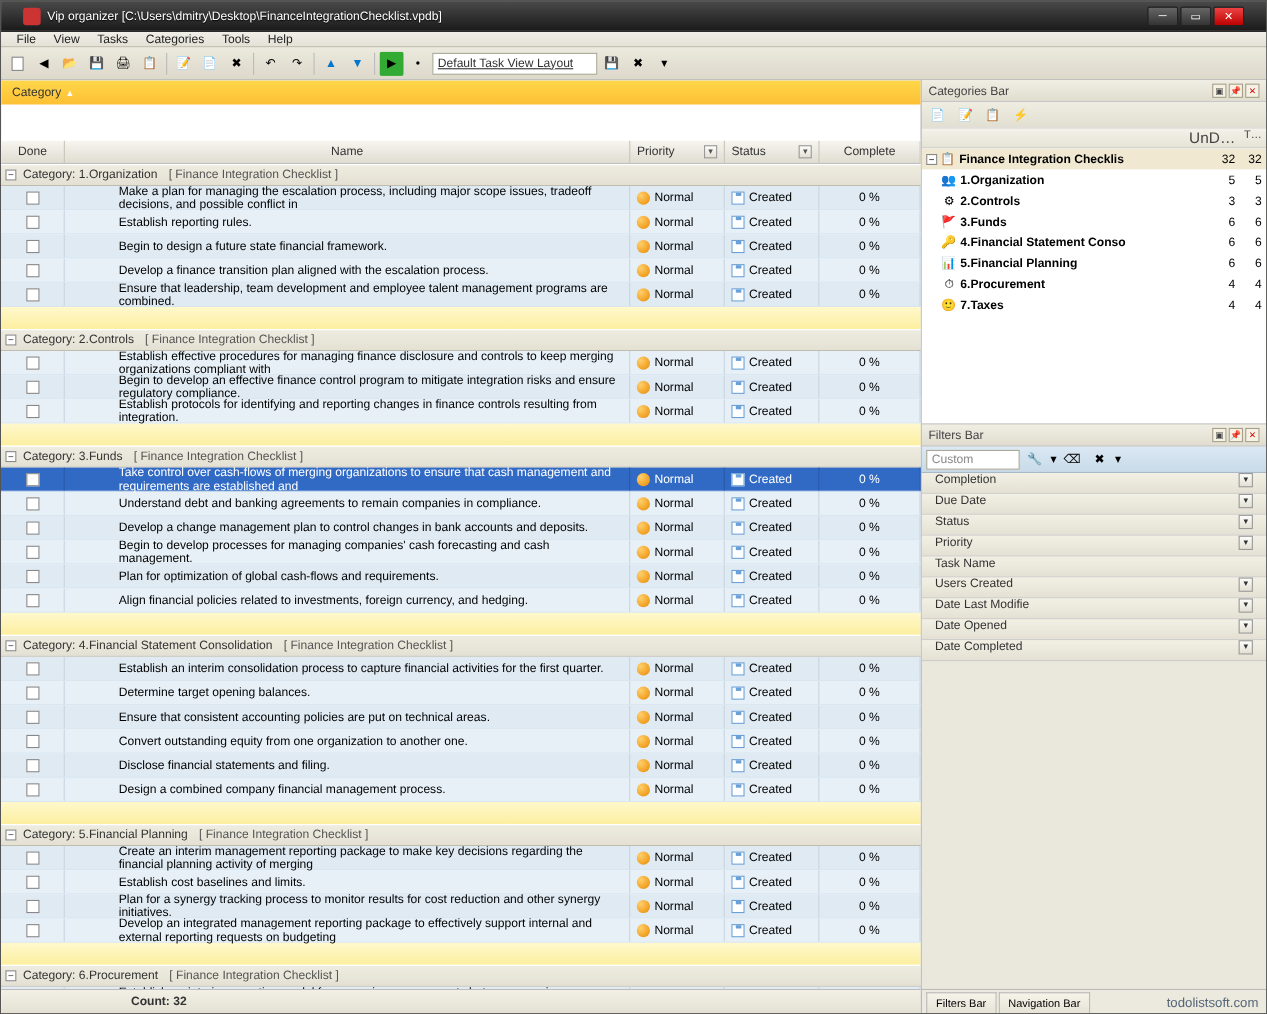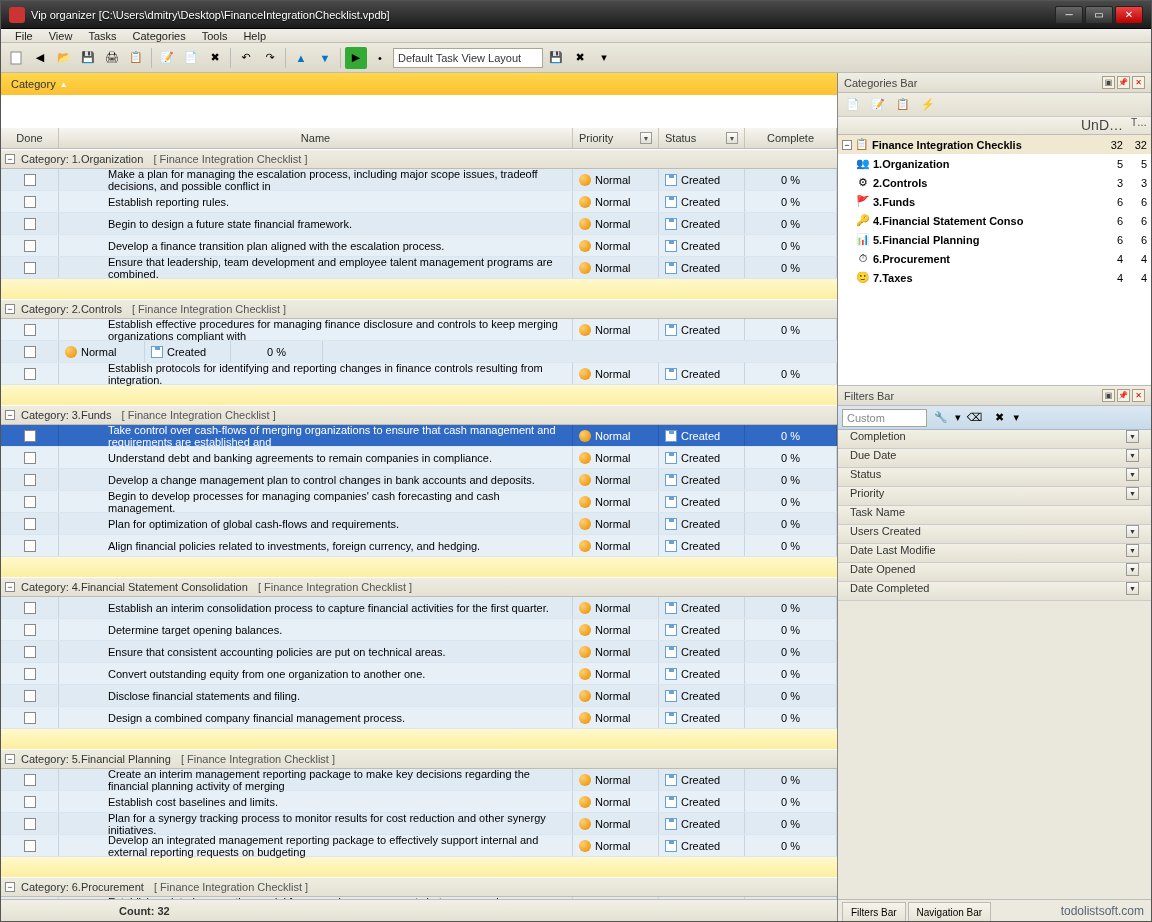--- a/index.html
+++ b/index.html
@@ -1,29 +1,29 @@
 <!DOCTYPE html>
 <html><head>
 <meta charset="utf-8">
 <style>
 * { box-sizing:border-box; }
 html,body{margin:0;padding:0;font-family:Tahoma,Segoe UI,Arial,sans-serif;font-size:11px;background:#e8e8e8;overflow:hidden;}
 .window{width:1152px;height:922px;background:#d6d3cb;display:flex;flex-direction:column;border:1px solid #555;}
-.titlebar{height:28px;background:linear-gradient(to bottom,#4a4a4a,#1a1a1a);color:#fff;display:flex;align-items:center;padding:0 8px;border-bottom:1px solid #000;}
+.titlebar{height:28px;background:linear-gradient(to bottom,#4a4a4a,#1a1a1a);color:#fff;display:flex;align-items:center;padding:0 20px;border-bottom:1px solid #000;}
 .titlebar .icon{width:16px;height:16px;background:#c33;border-radius:3px;margin-right:6px;}
 .titlebar .title{flex:1;text-shadow:0 1px 1px #000;}
 .winbtns{display:flex;gap:2px;}
 .winbtn{width:28px;height:18px;background:linear-gradient(to bottom,#666,#333);border:1px solid #222;border-radius:2px;color:#fff;display:flex;align-items:center;justify-content:center;font-size:10px;}
 .winbtn.close{background:linear-gradient(to bottom,#e44,#b00);}
 .menubar{height:14px;background:linear-gradient(to bottom,#f0efe8,#e4e1d6);display:flex;align-items:center;padding:0 6px;border-bottom:1px solid #c0bdae;}
 .menubar .menu{padding:2px 8px;color:#222;}
 .toolbar{height:30px;background:linear-gradient(to bottom,#ece9de,#dcd8ca);display:flex;align-items:center;padding:0 4px;border-bottom:1px solid #bbb;gap:2px;}
 .tbtn{width:22px;height:22px;border:1px solid transparent;border-radius:2px;display:flex;align-items:center;justify-content:center;}
 .tsep{width:1px;height:20px;background:#bbb;margin:0 2px;}
-.layoutfield{background:#fff;border:1px solid #a7a793;height:20px;width:150px;padding:0 4px;display:flex;align-items:center;color:#333;}
+.layoutfield{background:#fff;border:1px solid #a7a793;height:20px;width:150px;padding:0 4px;display:flex;align-items:center;color:#333;text-decoration:underline;}
 .content{flex:1;display:flex;overflow:hidden;}
 .leftpane{flex:1;display:flex;flex-direction:column;background:#fff;border-right:1px solid #888;overflow:hidden;}
 .rightpane{width:313px;display:flex;flex-direction:column;background:#ece9de;}
 .groupbar{height:22px;background:linear-gradient(to bottom,#ffd74a,#fdc034);display:flex;align-items:center;padding:0 10px;color:#333;}
 .groupbar .tri{font-size:8px;color:#fff;margin-left:4px;}
 .colhead{height:22px;background:linear-gradient(to bottom,#f6f5f0,#e0ddd0);display:flex;border-top:1px solid #fff;border-bottom:1px solid #bbb;margin-top:32px;}
 .colhead .col{border-right:1px solid #c8c5b8;padding:0 6px;display:flex;align-items:center;color:#333;}
 .col.done{width:58px;justify-content:center;}
 .col.name{flex:1;justify-content:center;}
 .col.pri{width:86px;}
@@ -215,20 +215,21 @@
             </div>
             <div class="cell name">Establish effective procedures for managing finance disclosure and controls to keep merging organizations compliant with</div>
             <div class="cell pri"><div class="pri-ic"></div>Normal</div>
             <div class="cell stat"><div class="stat-ic"></div>Created</div>
             <div class="cell comp">0 %</div>
           </div>
           <div class="taskrow">
             <div class="cell done">
               <div class="cb"></div>
             </div>
+            <div class="cell name">Begin to develop an effective finance control program to mitigate integration risks and ensure regulatory compliance.</div>
             <div class="cell pri"><div class="pri-ic"></div>Normal</div>
             <div class="cell stat"><div class="stat-ic"></div>Created</div>
             <div class="cell comp">0 %</div>
           </div>
           <div class="taskrow">
             <div class="cell done">
               <div class="cb"></div>
             </div>
             <div class="cell name">Establish protocols for identifying and reporting changes in finance controls resulting from integration.</div>
             <div class="cell pri"><div class="pri-ic"></div>Normal</div>

